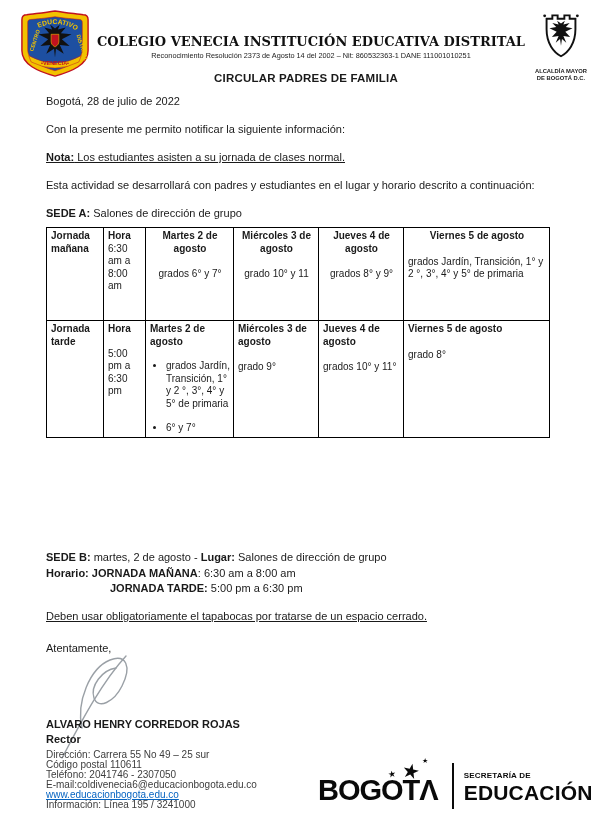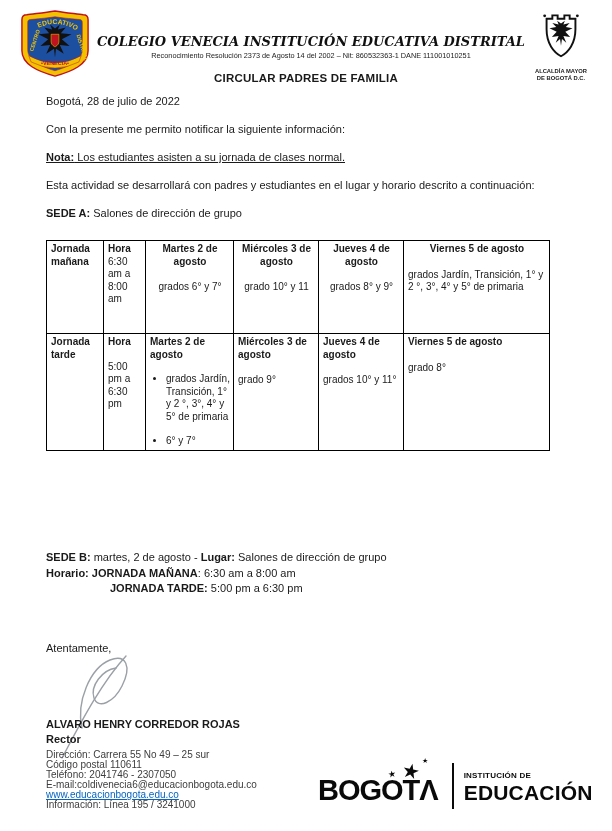--- a/index.html
+++ b/index.html
@@ -7,37 +7,37 @@
   .page {
     position:relative; width:612px; height:831px; margin:0 auto;
     background:#ffffff; overflow:hidden;
     font-family:"Liberation Sans", sans-serif; color:#1a1a1a;
   }
   
   .header { position:absolute; top:8px; left:16px; width:580px; display:flex; align-items:flex-start; }
   .crest-box { width:80px; flex:0 0 80px; }
   .head-center { flex:1; text-align:center; padding-top:26px; }
   .school-title {
-    font-family:"DejaVu Serif", serif; font-style:italic; font-weight:bold;
+    font-family:"DejaVu Serif", serif; font-weight:bold;
     font-size:13px; letter-spacing:0; color:#111; white-space:nowrap;
   }
   .school-sub { font-size:7.3px; color:#222; margin-top:2px; }
   .alcaldia-box { width:70px; flex:0 0 70px; text-align:center; padding-top:4px; }
   .alcaldia-label { font-size:5.8px; font-weight:bold; color:#222; line-height:1.25; margin-top:2px; }
   .doc-title { position:absolute; top:72px; left:0; width:612px; text-align:center; font-weight:bold; font-size:11.5px; letter-spacing:.2px; }
 
   
   .body-text { position:absolute; left:46px; top:94px; width:522px; font-size:11px; line-height:15px; }
   .para { margin-bottom:13px; }
   b.inline { font-weight:bold; }
   .nota-line { text-decoration:underline; }
   .sede-a { margin-bottom:0; }
 
   
-  .sched-table { border-collapse:collapse; table-layout:fixed; width:503px; margin-top:19px;
+  .sched-table { border-collapse:collapse; table-layout:fixed; width:503px; margin-top:6px;
     font-size:10px; line-height:12.5px; }
   .sched-table td { border:1px solid #000; vertical-align:top; padding:2px 3px 2px 4px; }
   .cell-head { font-weight:bold; }
   .tc { text-align:center; }
   .cell-body { margin-top:13px; }
   .cell-body.nogap { margin-top:0; }
   .cell-body.gap2 { margin-top:12px; }
   td.r1 { height:93px; }
   td.r2 { height:117px; }
   ul.bullets { margin-top:12px; padding-left:16px; }
@@ -179,20 +179,21 @@
     </tbody>
       </table>
   </div>
 
   <div class="sede-b-block">
     <div><b class="inline">SEDE B:</b><span> martes, 2 de agosto - </span><b class="inline">Lugar:</b><span>   Salones de dirección de grupo</span></div>
     <div><b class="inline">Horario: JORNADA MAÑANA</b><span>: 6:30 am a 8:00 am</span></div>
     <div class="indent-tarde"><b class="inline">JORNADA TARDE:</b><span>    5:00 pm a 6:30 pm</span></div>
   </div>
 
+  <div class="notice">Deben usar obligatoriamente el tapabocas por tratarse de un espacio cerrado.</div>
 
   <div class="salutation">Atentamente,</div>
 
   <div class="signature">
     <svg width="130" height="110" viewBox="0 0 130 110">
       <path d="M10 108 C25 80 48 34 74 6" fill="none" stroke="#9aa0a6" stroke-width="1.4" stroke-linecap="round"></path>
       <path d="M30 78 C24 52 38 18 58 10 C74 4 80 16 70 36 C62 52 46 60 42 48 C38 36 50 20 64 18" fill="none" stroke="#9aa0a6" stroke-width="1.4" stroke-linecap="round"></path>
     </svg>
   </div>
 
@@ -212,18 +213,18 @@
 
   <div class="bogota-logo">
     <div class="bogota-word">
       <span class="star-big">★</span>
       <span class="star-small">★</span>
       <span class="star-tiny">★</span>
       <div class="bogota-text">BOGOTΛ</div>
     </div>
     <div class="logo-divider"></div>
     <div class="secretaria-block">
-      <div class="secretaria-top">INSTITUCIÓN DE</div>
+      <div class="secretaria-top">SECRETARÍA DE</div>
       <div class="secretaria-bottom">EDUCACIÓN</div>
     </div>
   </div>
 
 </div>
 
 </body></html>

